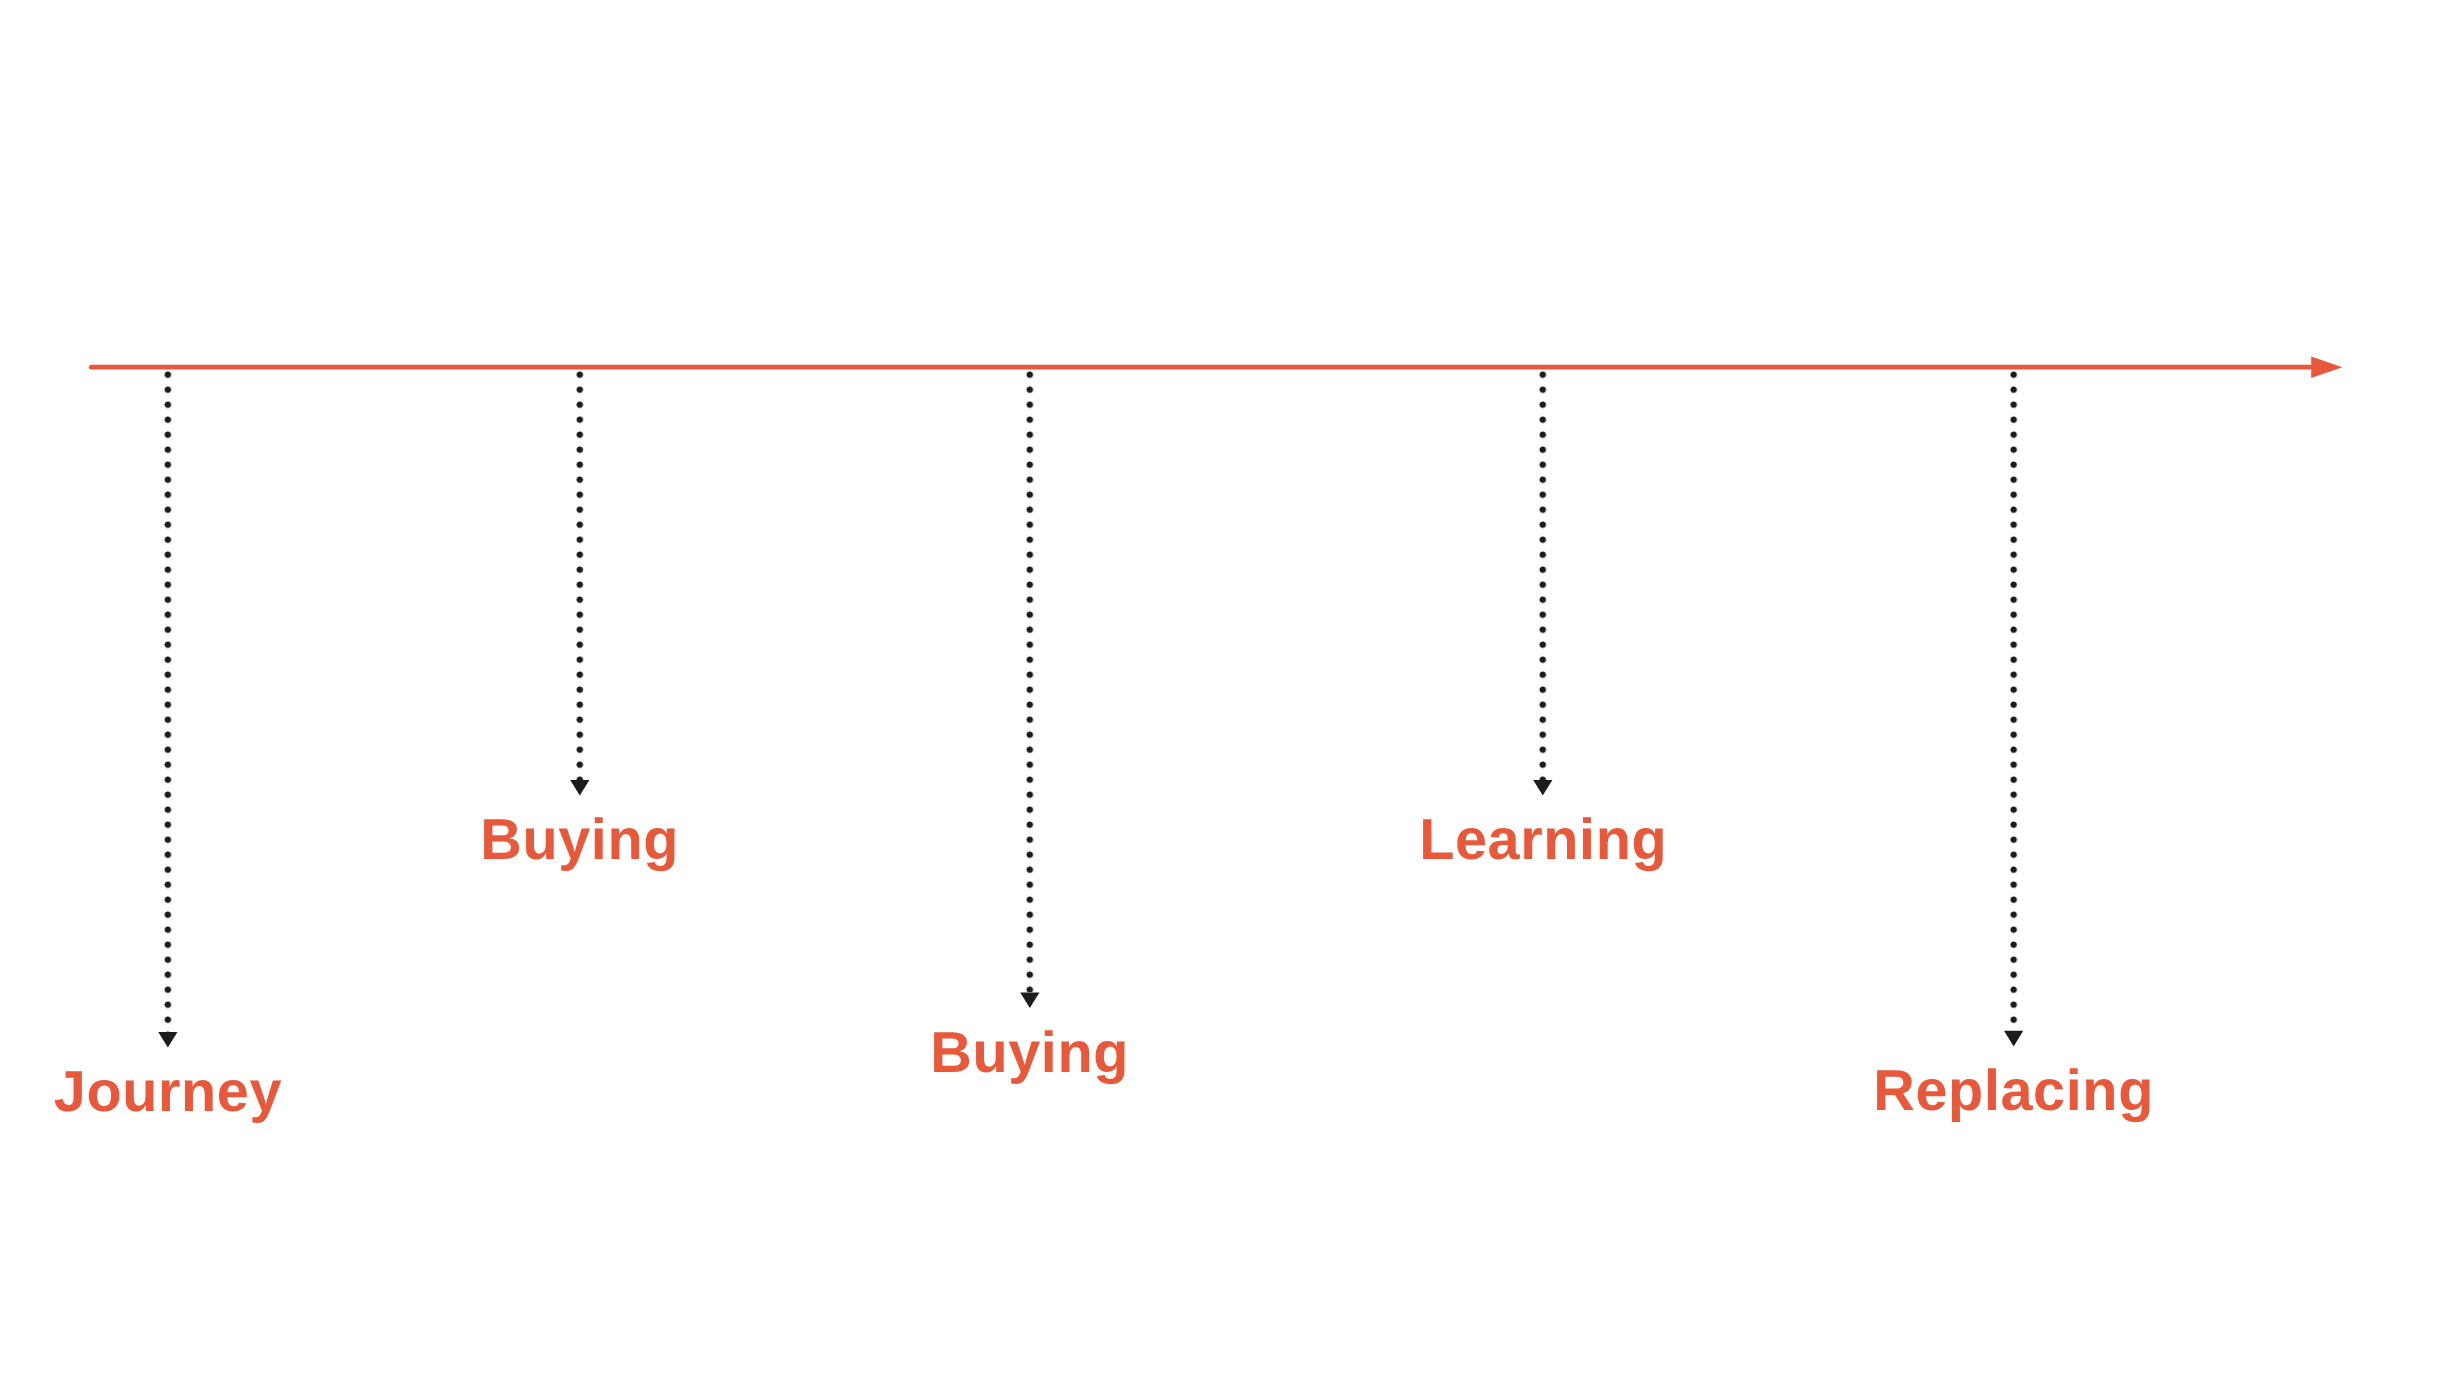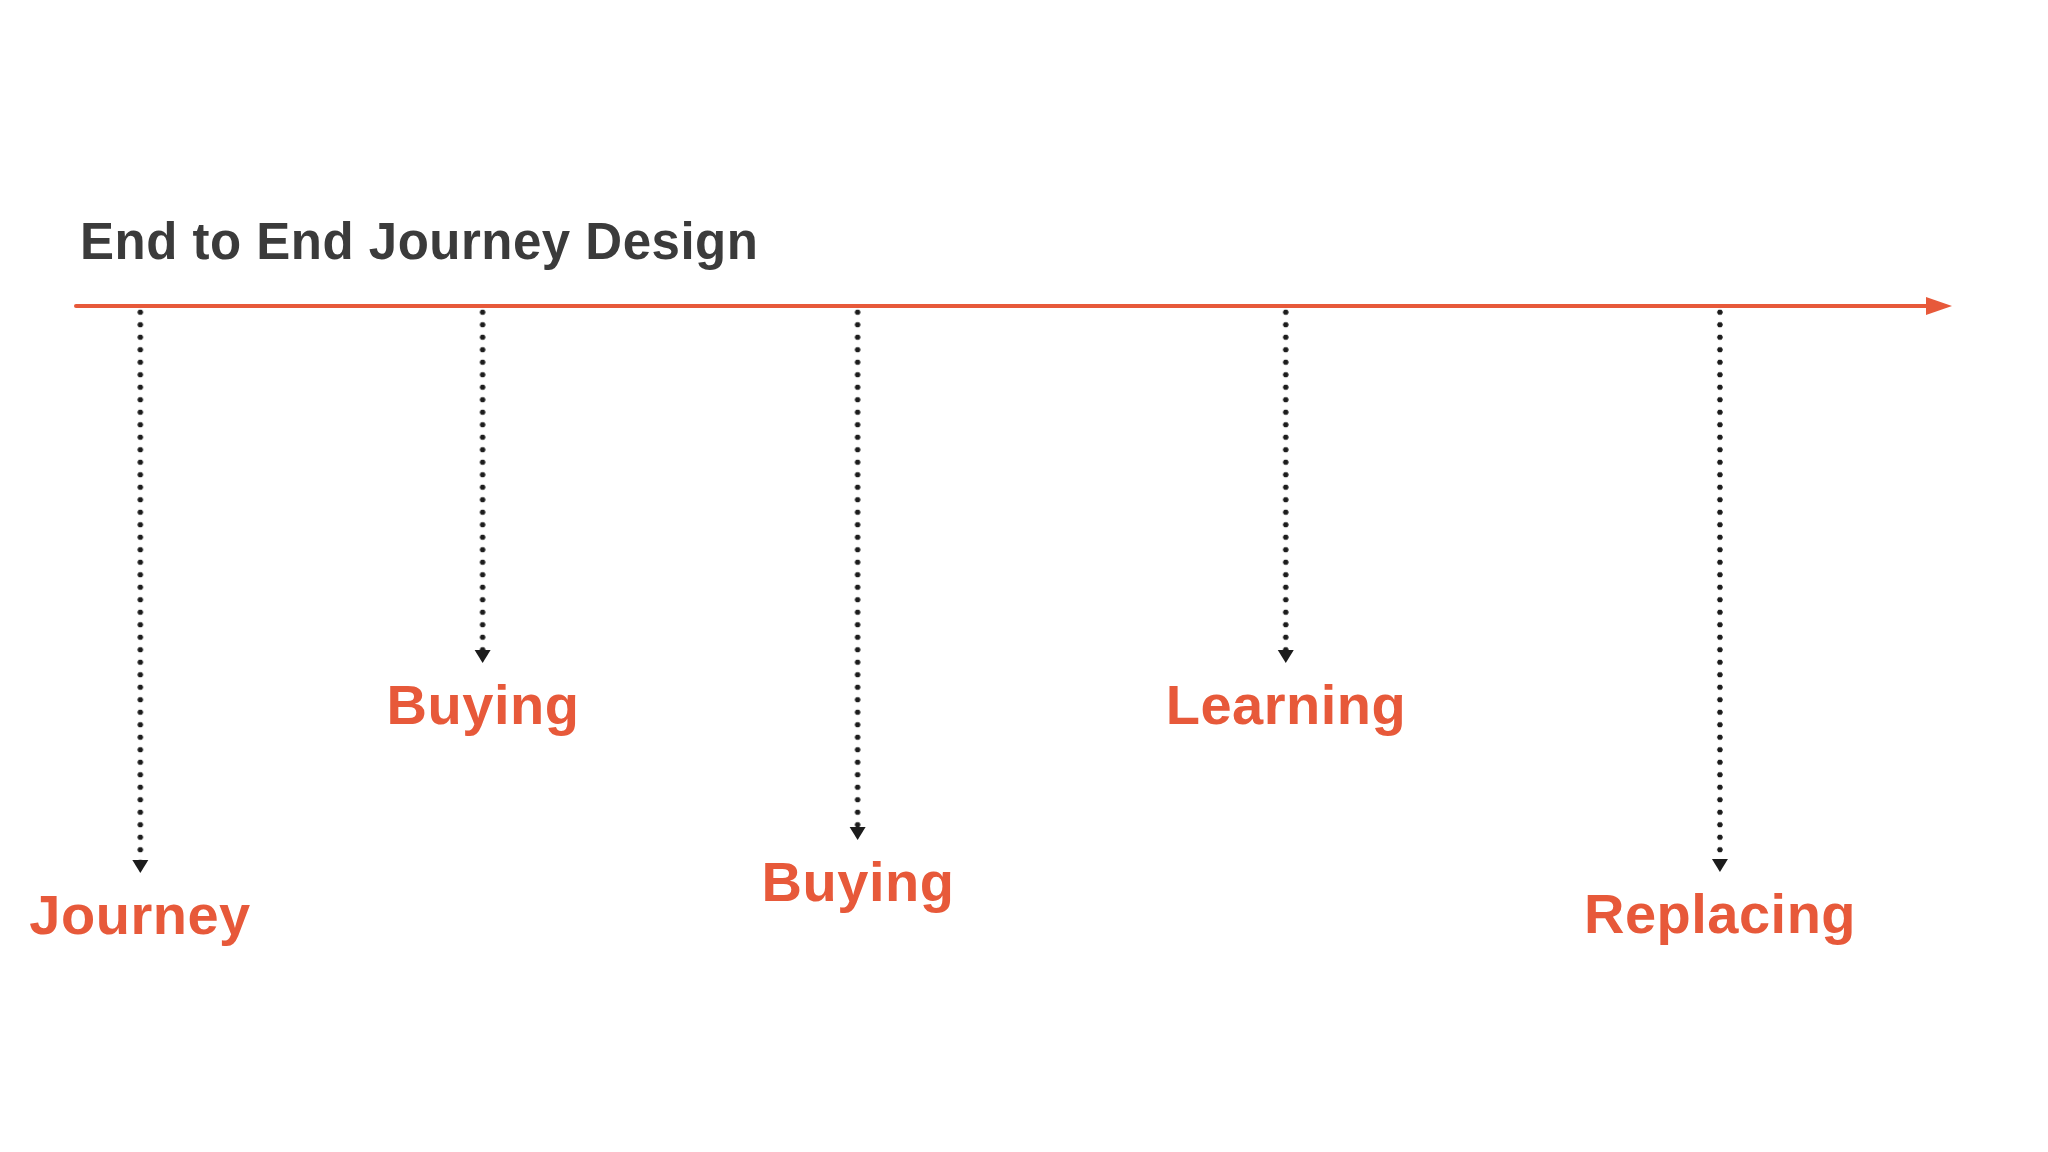--- a/index.html
+++ b/index.html
@@ -67,40 +67,39 @@
   }
   .arrowhead-down {
     width: 0;
     height: 0;
     border-left: 8px solid transparent;
     border-right: 8px solid transparent;
     border-top: 13px solid var(--dot);
   }
   .stage-label {
     margin-top: 14px;
-    font-size: 56px;
+    font-size: 48px;
     font-weight: 700;
     color: var(--accent);
     line-height: 1;
     white-space: nowrap;
     letter-spacing: 0.5px;
   }
 
   .stage-1 { left: 140px; }  .stage-1 .dotted-line { height: 554px; }
   .stage-2 { left: 483px; }  .stage-2 .dotted-line { height: 344px; }
   .stage-3 { left: 858px; }  .stage-3 .dotted-line { height: 521px; }
   .stage-4 { left: 1286px; } .stage-4 .dotted-line { height: 344px; }
-  .stage-5 { left: 1720px; } .stage-5 .dotted-line { height: 553px; }
+  .stage-5 { left: 1678px; } .stage-5 .dotted-line { height: 553px; }
 </style>
 </head>
 <body>
 
 <div class="canvas">
 
-  <div class="title">End to End Journey Design</div>
 
   <div class="timeline-line"></div>
   <div class="timeline-arrowhead"></div>
 
   <div class="stage stage-1">
     <div class="dotted-line"></div>
     <div class="arrowhead-down"></div>
     <div class="stage-label">Journey</div>
   </div>
 

